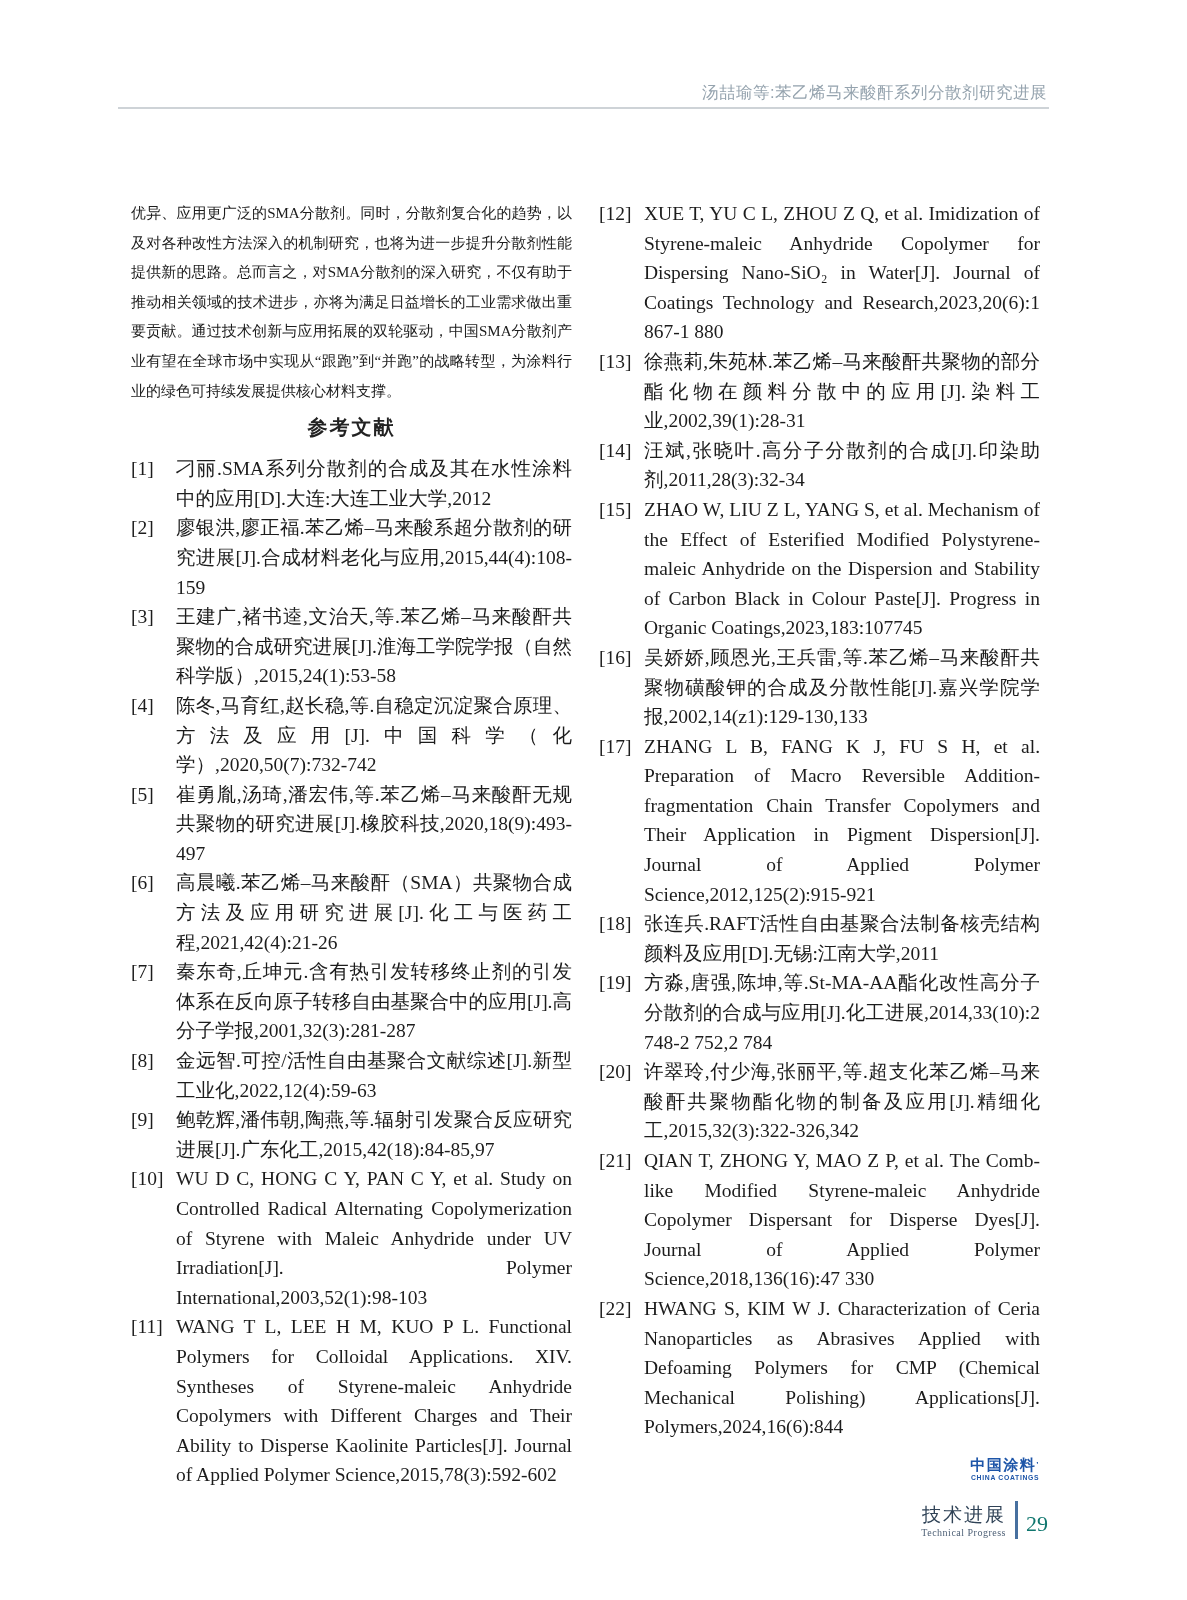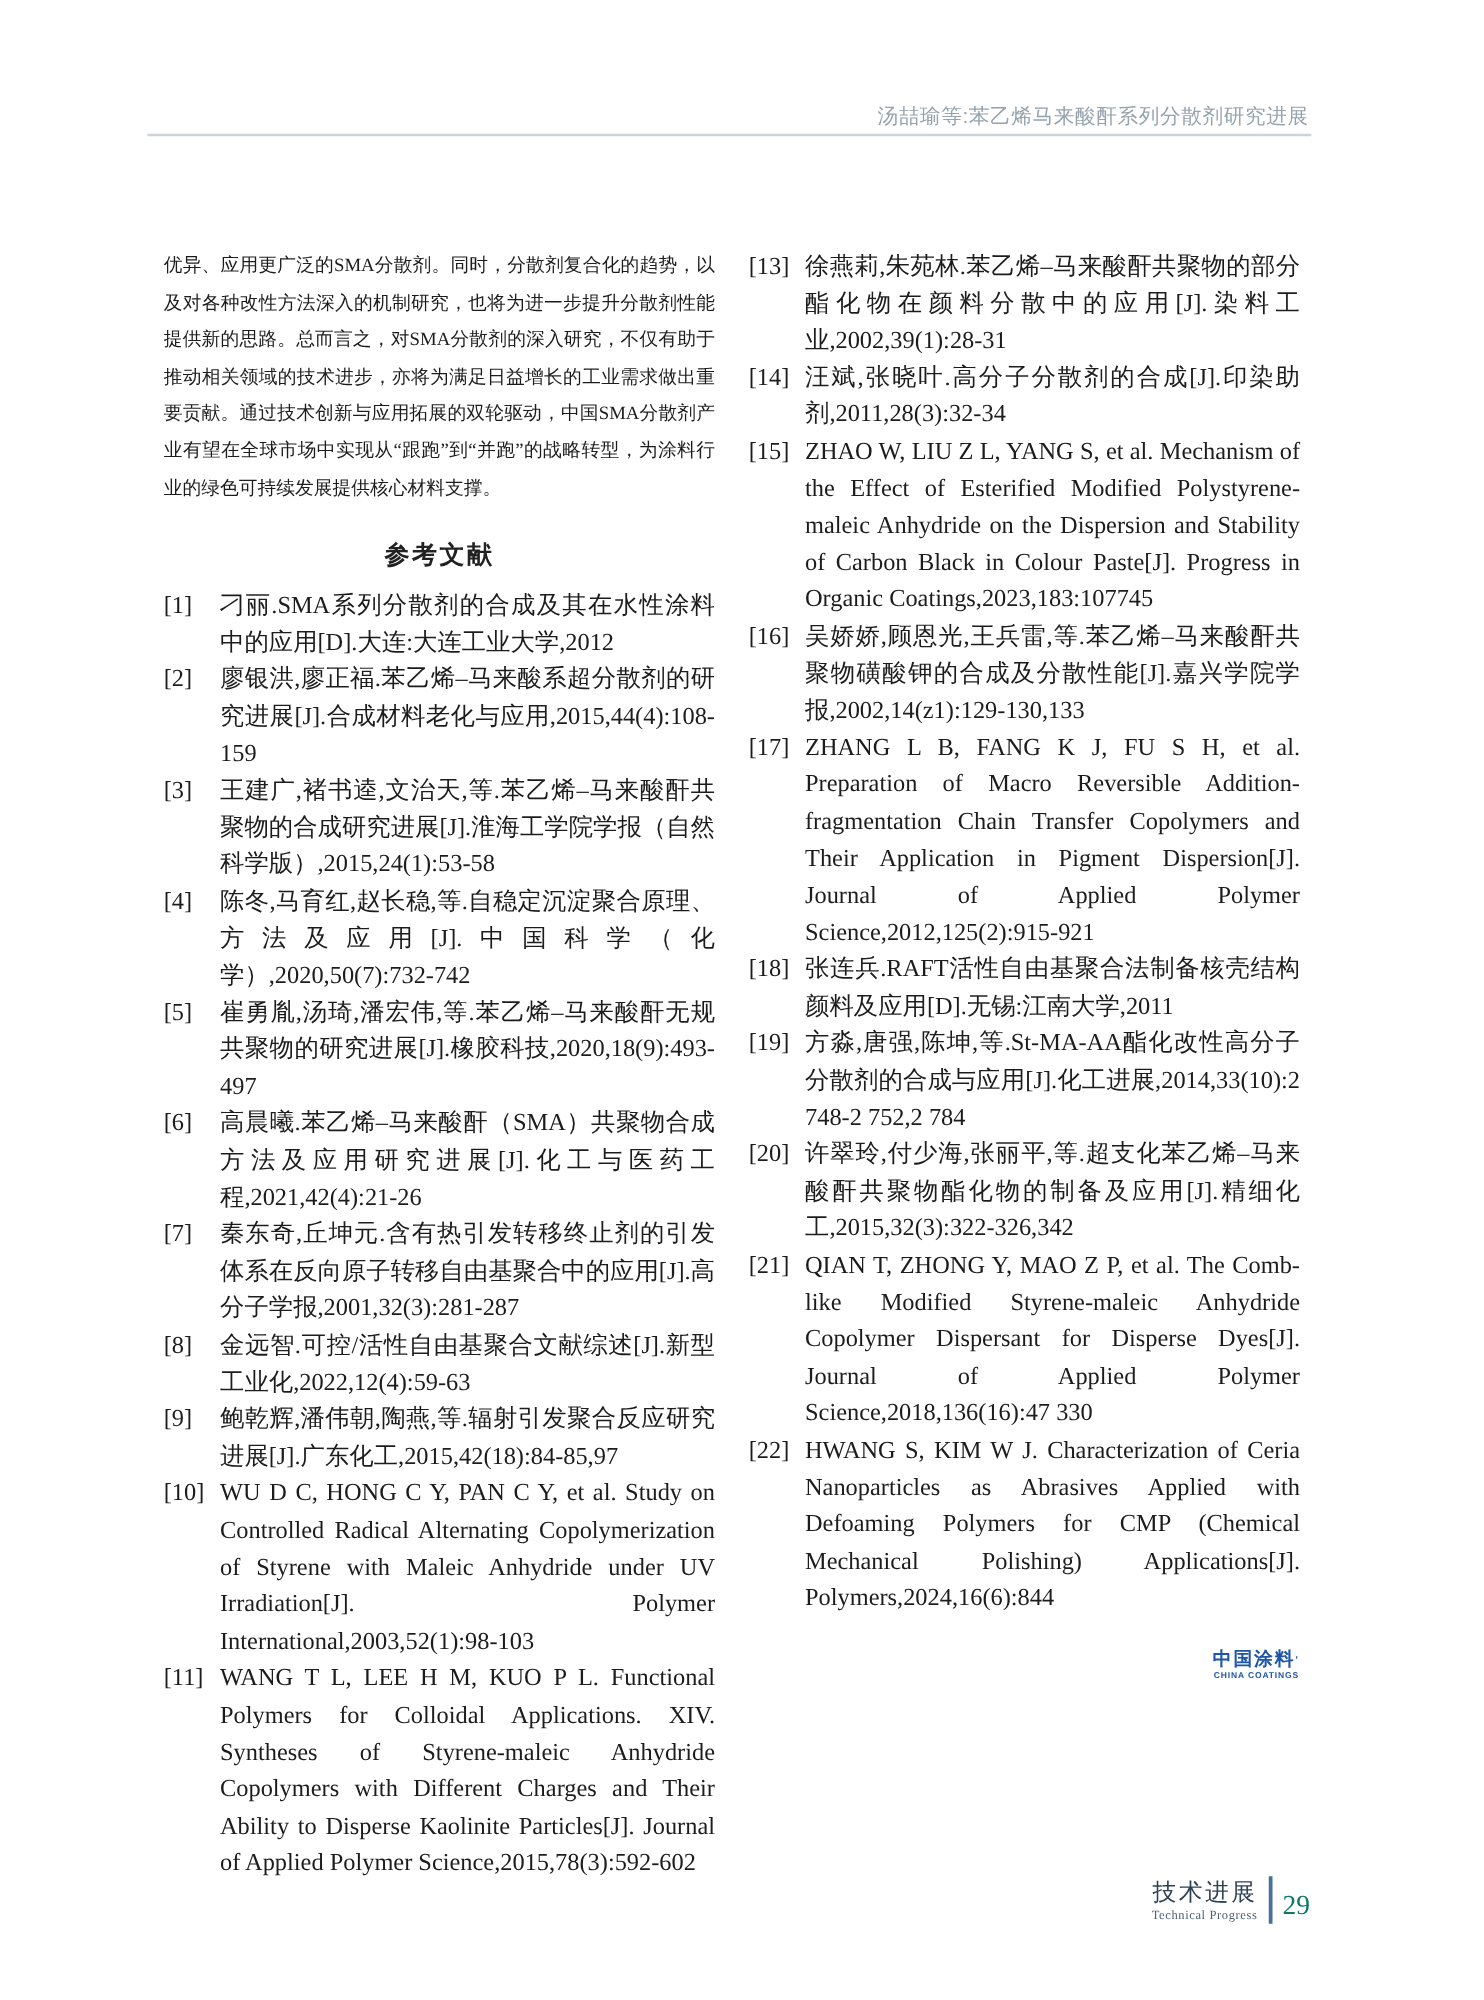--- a/index.html
+++ b/index.html
@@ -18,28 +18,28 @@
   }
   .columns {
     position:absolute; left:131px; top:199px; width:909px;
     display:flex; gap:27px;
   }
   .col { width:441px; }
   .closing-paragraph {
     margin:0; font-size:15px; line-height:29.6px; text-align:justify;
   }
   .refs-heading {
-    margin:24px 0 13px 0; font-size:20px; font-weight:bold;
+    margin:8px 0 13px 0; font-size:20px; font-weight:bold;
     font-family:"Liberation Sans", sans-serif;
     text-align:center; letter-spacing:2px; color:#222;
   }
   .ref { display:flex; font-size:19.5px; line-height:29.6px; }
   .ref-num { flex:0 0 45px; }
   .ref-text { flex:1; text-align:justify; }
-  .logo-wrap { margin-top:26px; text-align:right; }
+  .logo-wrap { margin-top:15px; text-align:right; }
   .logo { display:inline-block; text-align:center; }
   .logo-title {
     font-family:"Liberation Sans", sans-serif; font-weight:bold;
     font-size:15px; letter-spacing:1.5px; color:#1d55a8; line-height:16px;
   }
   .logo-mark { font-size:8px; vertical-align:top; color:#1d55a8; }
   .logo-sub {
     font-family:"Liberation Sans", sans-serif; font-weight:bold;
     font-size:6.8px; letter-spacing:0.7px; color:#1d55a8; line-height:9px;
   }
@@ -108,20 +108,24 @@
         <span class="ref-text">WU D C, HONG C Y, PAN C Y, et al. Study on Controlled Radical Alternating Copolymerization of Styrene with Maleic Anhydride under UV Irradiation[J]. Polymer International,2003,52(1):98-103</span>
       </div>
       <div class="ref">
         <span class="ref-num">[11]</span>
         <span class="ref-text">WANG T L, LEE H M, KUO P L. Functional Polymers for Colloidal Applications. XIV. Syntheses of Styrene-maleic Anhydride Copolymers with Different Charges and Their Ability to Disperse Kaolinite Particles[J]. Journal of Applied Polymer Science,2015,78(3):592-602</span>
       </div>
     </div>
 
     <div class="col">
       <div class="ref">
+        <span class="ref-num">[12]</span>
+        <span class="ref-text">XUE T, YU C L, ZHOU Z Q, et al. Imidization of Styrene-maleic Anhydride Copolymer for Dispersing Nano-SiO₂ in Water[J]. Journal of Coatings Technology and Research,2023,20(6):1 867-1 880</span>
+      </div>
+      <div class="ref">
         <span class="ref-num">[13]</span>
         <span class="ref-text">徐燕莉,朱苑林.苯乙烯–马来酸酐共聚物的部分酯化物在颜料分散中的应用[J].染料工业,2002,39(1):28-31</span>
       </div>
       <div class="ref">
         <span class="ref-num">[14]</span>
         <span class="ref-text">汪斌,张晓叶.高分子分散剂的合成[J].印染助剂,2011,28(3):32-34</span>
       </div>
       <div class="ref">
         <span class="ref-num">[15]</span>
         <span class="ref-text">ZHAO W, LIU Z L, YANG S, et al. Mechanism of the Effect of Esterified Modified Polystyrene-maleic Anhydride on the Dispersion and Stability of Carbon Black in Colour Paste[J]. Progress in Organic Coatings,2023,183:107745</span>

